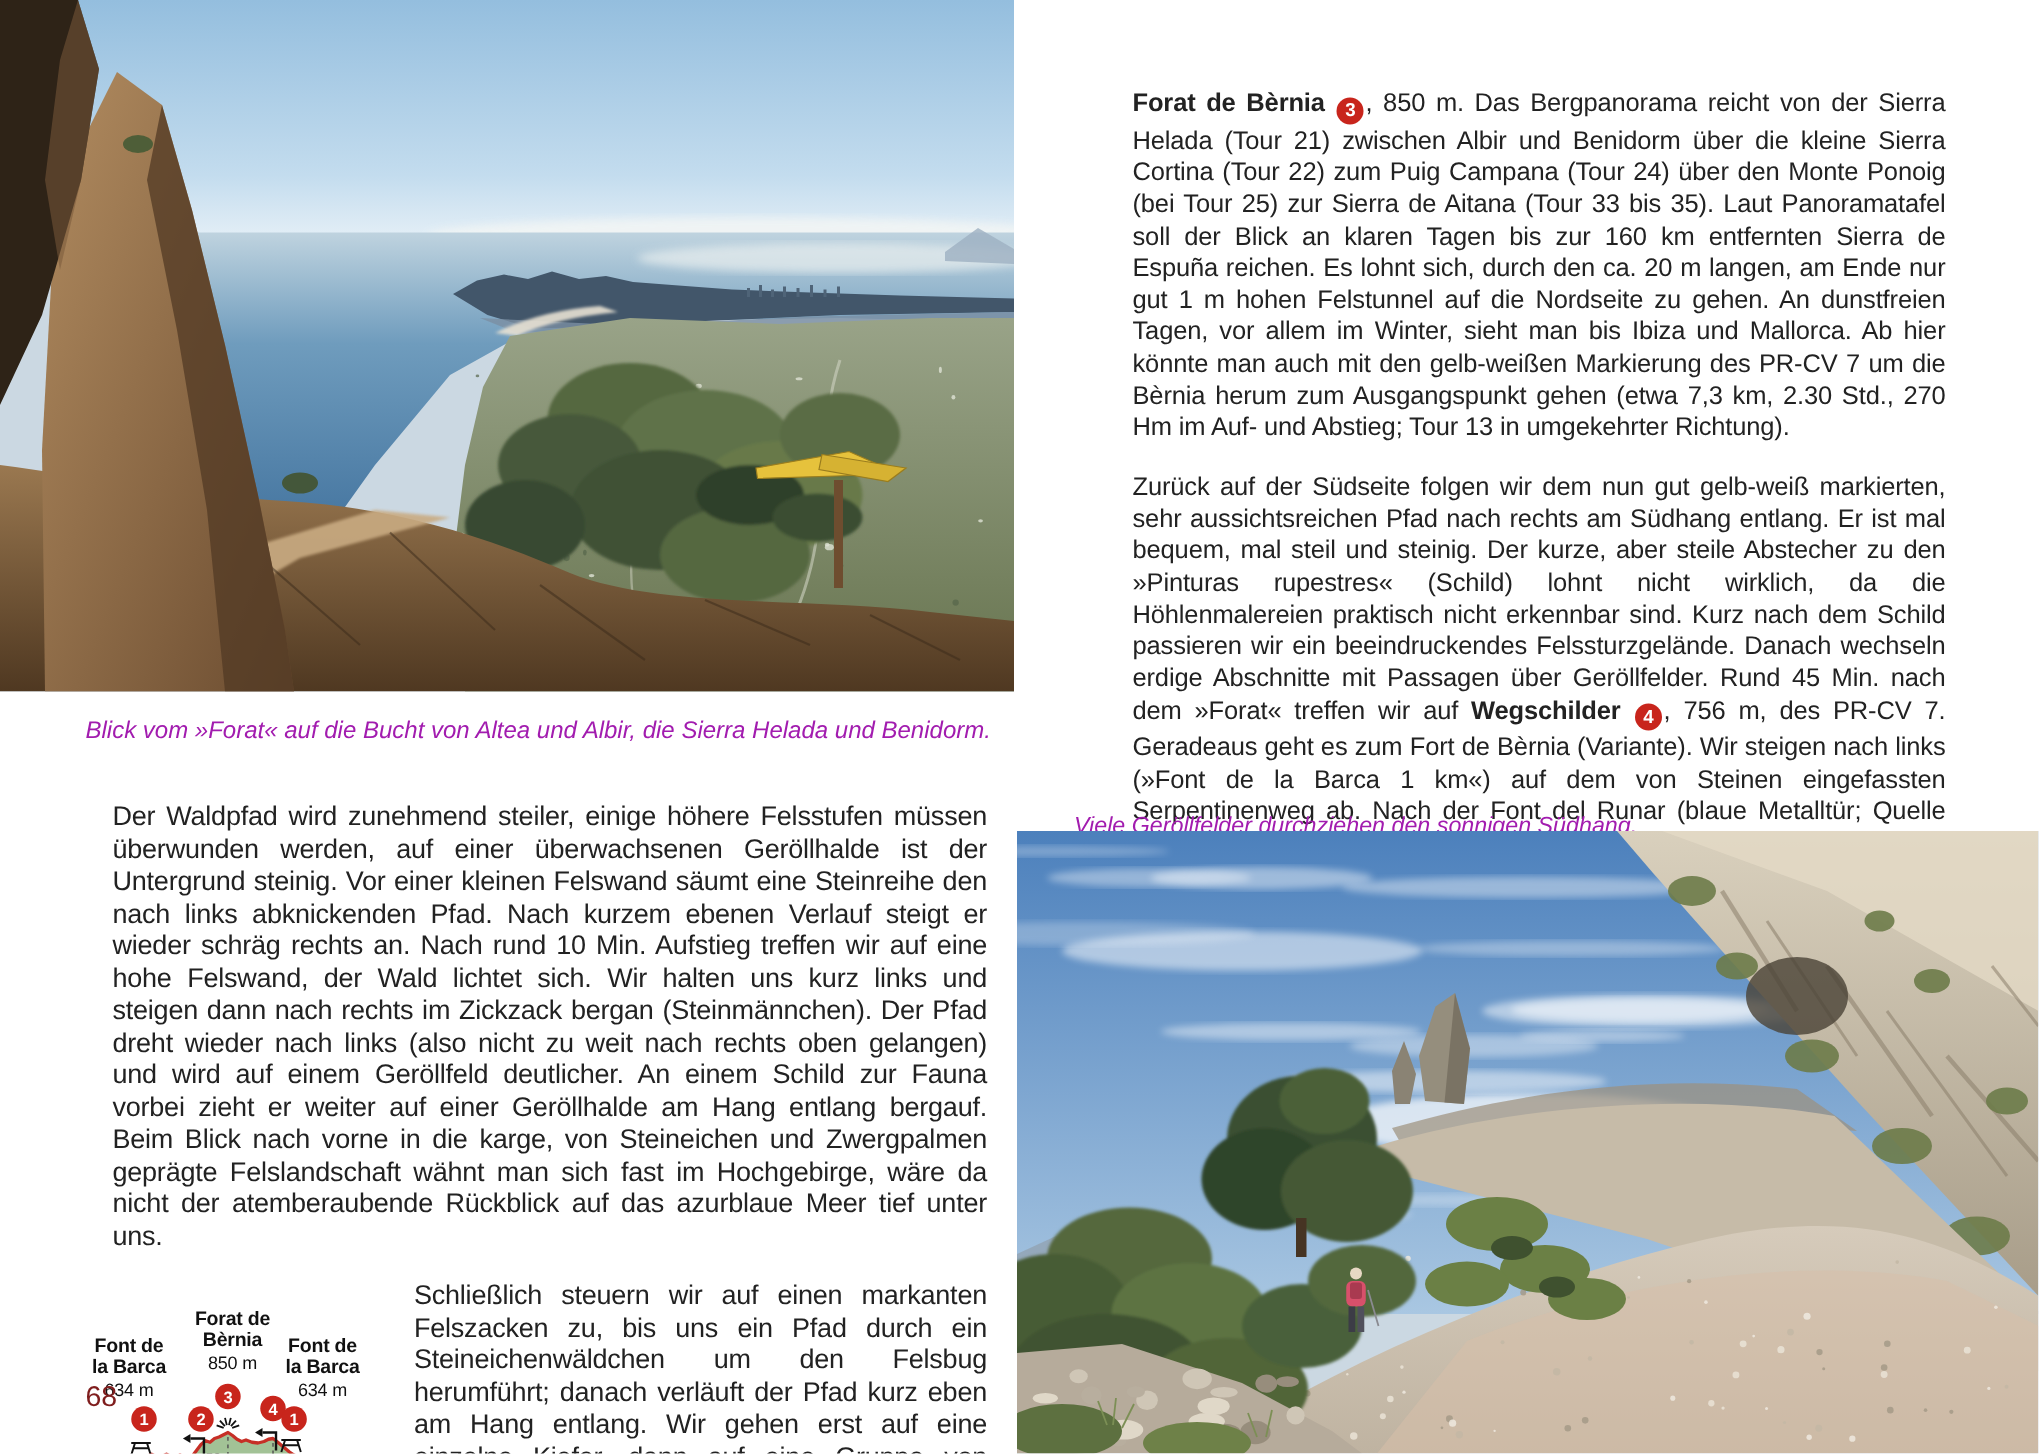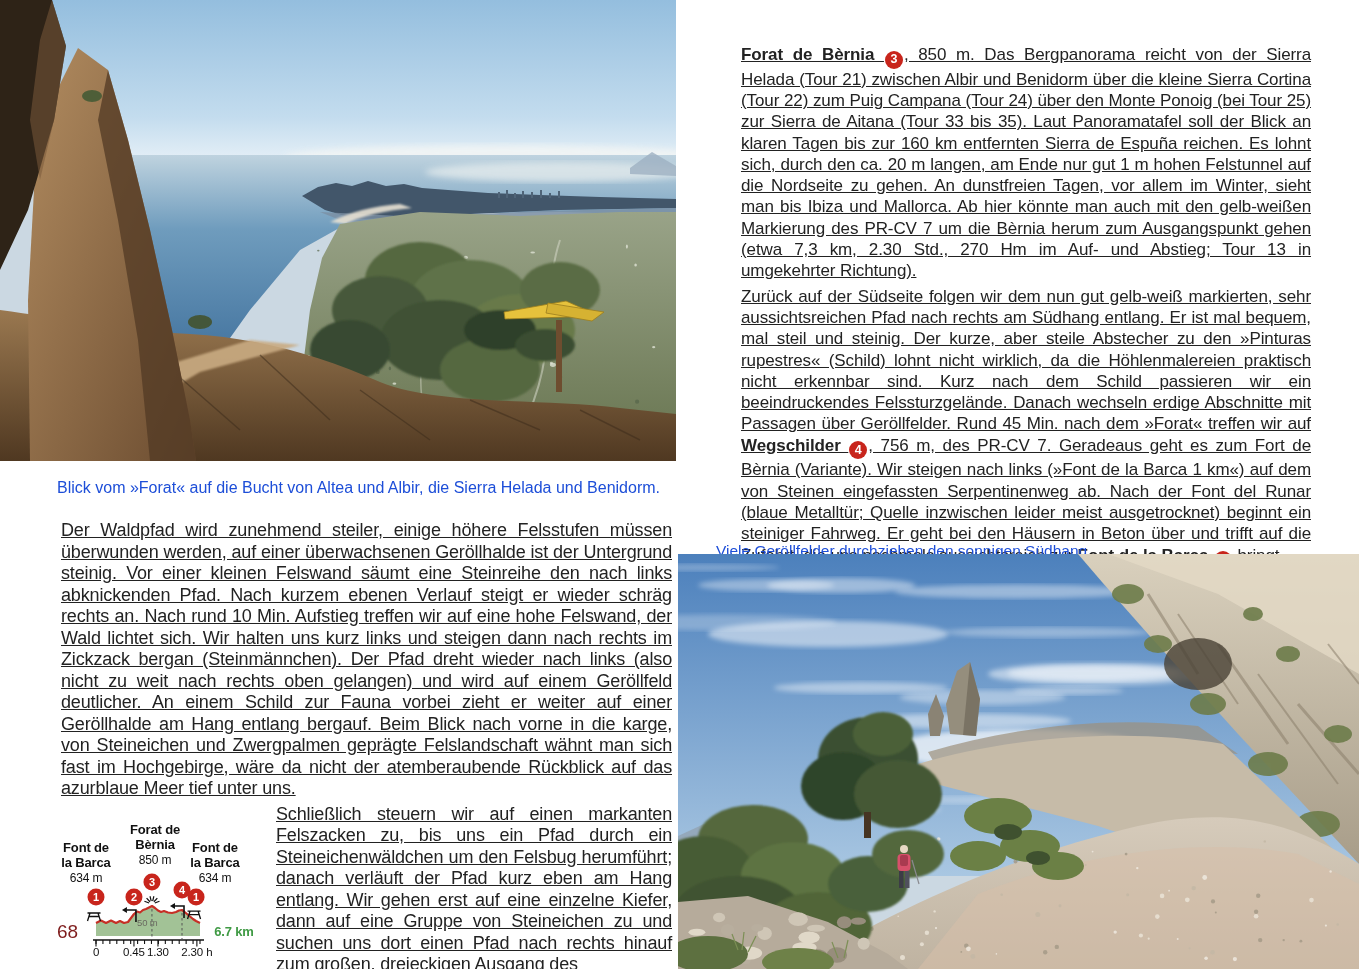--- a/index.html
+++ b/index.html
@@ -1,25 +1,25 @@
 <!DOCTYPE html>
 <html><head>
 <meta charset="utf-8">
 <style>
   html,body{margin:0;padding:0;background:#fff;}
   body{width:1359px;height:969px;position:relative;overflow:hidden;
        font-family:"Liberation Sans","DejaVu Sans",sans-serif;color:#222;}
   .abs{position:absolute;}
   .photo{overflow:hidden;background:#cbd8e2;}
   .photo svg{display:block;width:100%;height:100%;}
-  .caption{color:#1d4ed8;}
+  .caption{font-style:italic;color:#a21caf;}
   #cap-left{left:57px;top:462px;width:619px;font-size:16px;line-height:20px;}
   #cap-right{left:716px;top:525px;width:578px;font-size:15.5px;line-height:19px;}
   .body-text{text-align:justify;}
-  .body-text p{margin:4px;text-decoration:underline;}
+  .body-text p{margin:18px;}
   #left-body{left:57px;top:516px;width:619px;font-size:18px;line-height:21.5px;letter-spacing:-0.15px;}
   #right-body{left:737px;top:40px;width:578px;font-size:17px;line-height:21.3px;letter-spacing:-0.1px;}
   #photo-left{left:0;top:0;width:676px;height:461px;}
   #photo-right{left:678px;top:554px;width:681px;height:415px;}
   #page-num{left:57px;top:921px;font-size:19px;color:#7f1d1d;}
   .profile-box{float:left;width:216px;height:172px;margin:2px 12px 0 -9px;}
   .badge{display:inline-flex;align-items:center;justify-content:center;
          width:18px;height:18px;border-radius:50%;background:#c8251c;color:#fff;
          font-size:12.5px;font-weight:bold;vertical-align:-3px;margin:0 1px;letter-spacing:0;}
   strong{font-weight:bold;}

